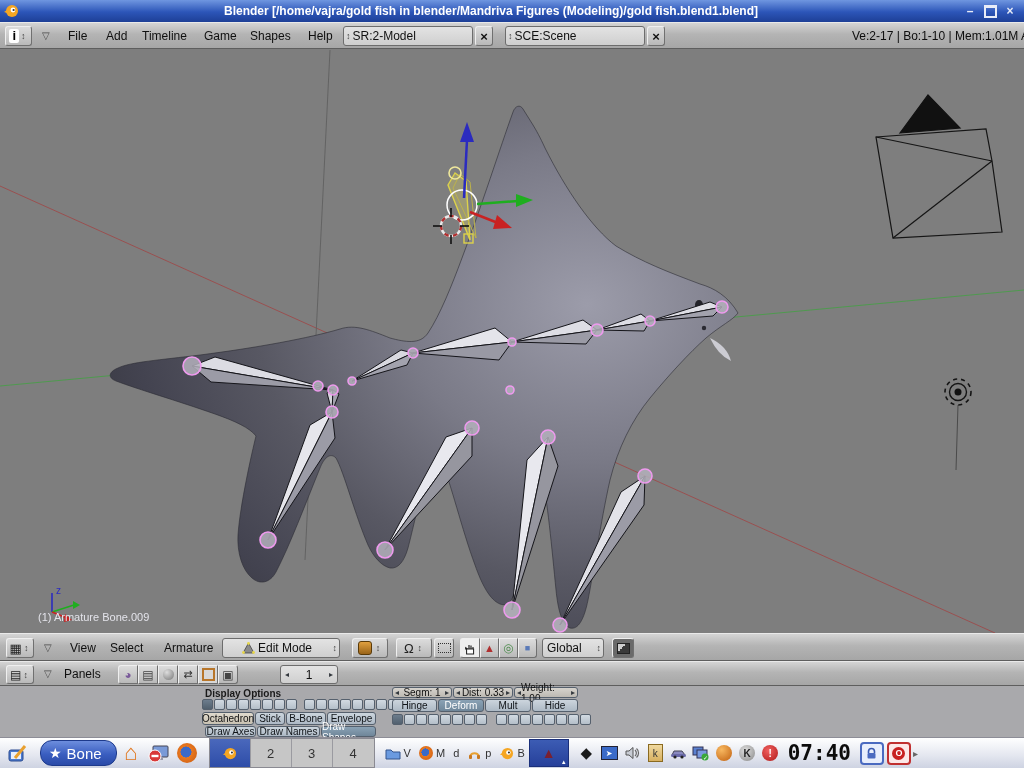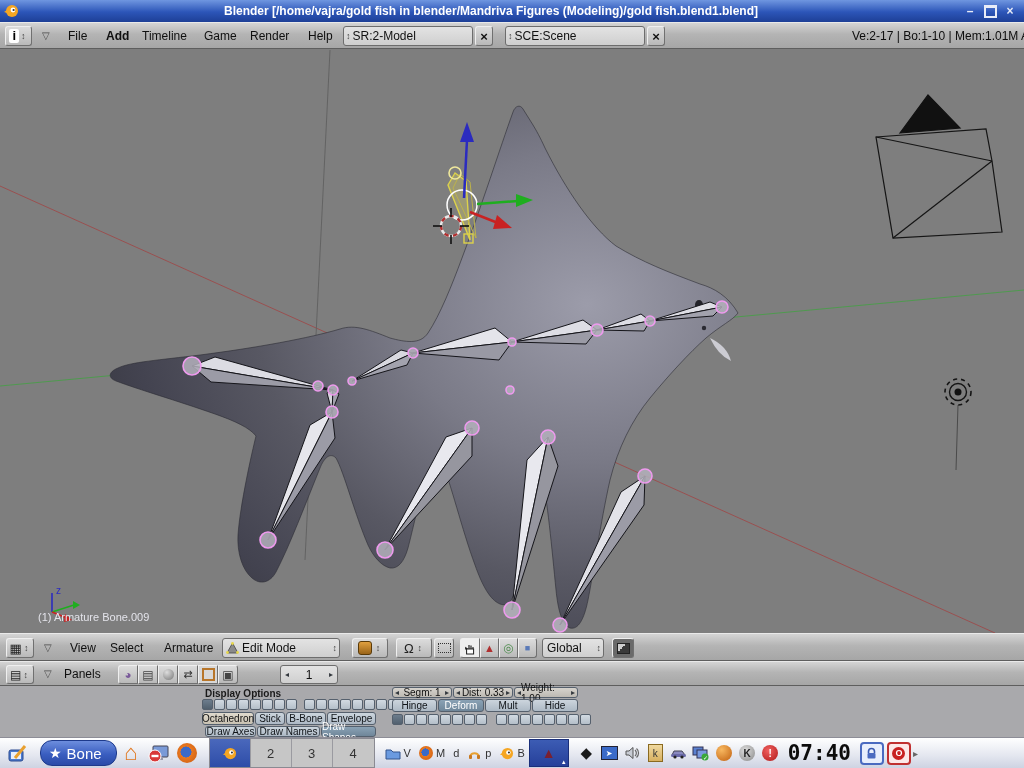--- a/index.html
+++ b/index.html
@@ -63,24 +63,24 @@
     <span class="wbtn" style="margin-right:4px;">×</span>
   </div>
 
   <div class="abs gbar" style="left:0;top:22px;width:1024px;height:27px;">
     <div class="abs rbtn" style="left:5px;top:3px;width:27px;height:20px;">
       <span style="font-weight:bold;font-size:13px;background:#fff;padding:0 3px;border-radius:2px;line-height:14px;">i</span>
       <span class="spin">↕</span>
     </div>
     <span class="abs tri" style="left:42px;top:7px;">▽</span>
     <span class="abs menuitem" style="left:64px;top:0;">File</span>
-    <span class="abs menuitem" style="left:102px;top:0;font-weight:bold;">Add</span>
+    <span class="abs menuitem" style="left:102px;top:0;">Add</span>
     <span class="abs menuitem" style="left:138px;top:0;">Timeline</span>
     <span class="abs menuitem" style="left:200px;top:0;">Game</span>
-    <span class="abs menuitem" style="left:246px;top:0;">Render</span>
+    <span class="abs menuitem" style="left:246px;top:0;">Shapes</span>
     <span class="abs menuitem" style="left:304px;top:0;">Help</span>
 
     <div class="abs fld" style="left:343px;top:3px;width:130px;height:20px;">
       <span class="spin">↕</span>
       <span>SR:2-Model</span>
     </div>
     <div class="abs rbtn" style="left:475px;top:3px;width:18px;height:20px;">
         <span class="xglyph">×</span>
       </div>
 
@@ -283,21 +283,21 @@
   <div class="abs gbar" style="left:0;top:633px;width:1024px;height:28px;">
     <div class="abs rbtn" style="left:6px;top:4px;width:28px;height:20px;">
       <span style="font-size:13px;color:#222;">▦</span>
       <span class="spin">↕</span>
     </div>
     <span class="abs tri" style="left:44px;top:8px;">▽</span>
     <span class="abs menuitem" style="left:66px;top:1px;">View</span>
     <span class="abs menuitem" style="left:106px;top:1px;">Select</span>
     <span class="abs menuitem" style="left:160px;top:1px;">Armature</span>
 
-    <div class="abs fld" style="left:222px;top:4px;width:118px;height:20px;">
+    <div class="abs fld" style="left:222px;top:4px;width:118px;height:20px;padding-left:16px;">
       <svg width="13" height="12" viewBox="0 0 13 12" style="margin:0 3px;">
         <polygon points="6.5,1 12,11 1,11" fill="#8a8a8a" stroke="#444" stroke-width="0.8"></polygon>
         <circle cx="6.5" cy="1.5" r="1.4" fill="#e8d84a"></circle>
           <circle cx="1.5" cy="10.5" r="1.4" fill="#e8d84a"></circle>
           <circle cx="11.5" cy="10.5" r="1.4" fill="#e8d84a"></circle>
       </svg>
       <span style="flex:1">Edit Mode</span>
       <span class="spin">↕</span>
     </div>
 

